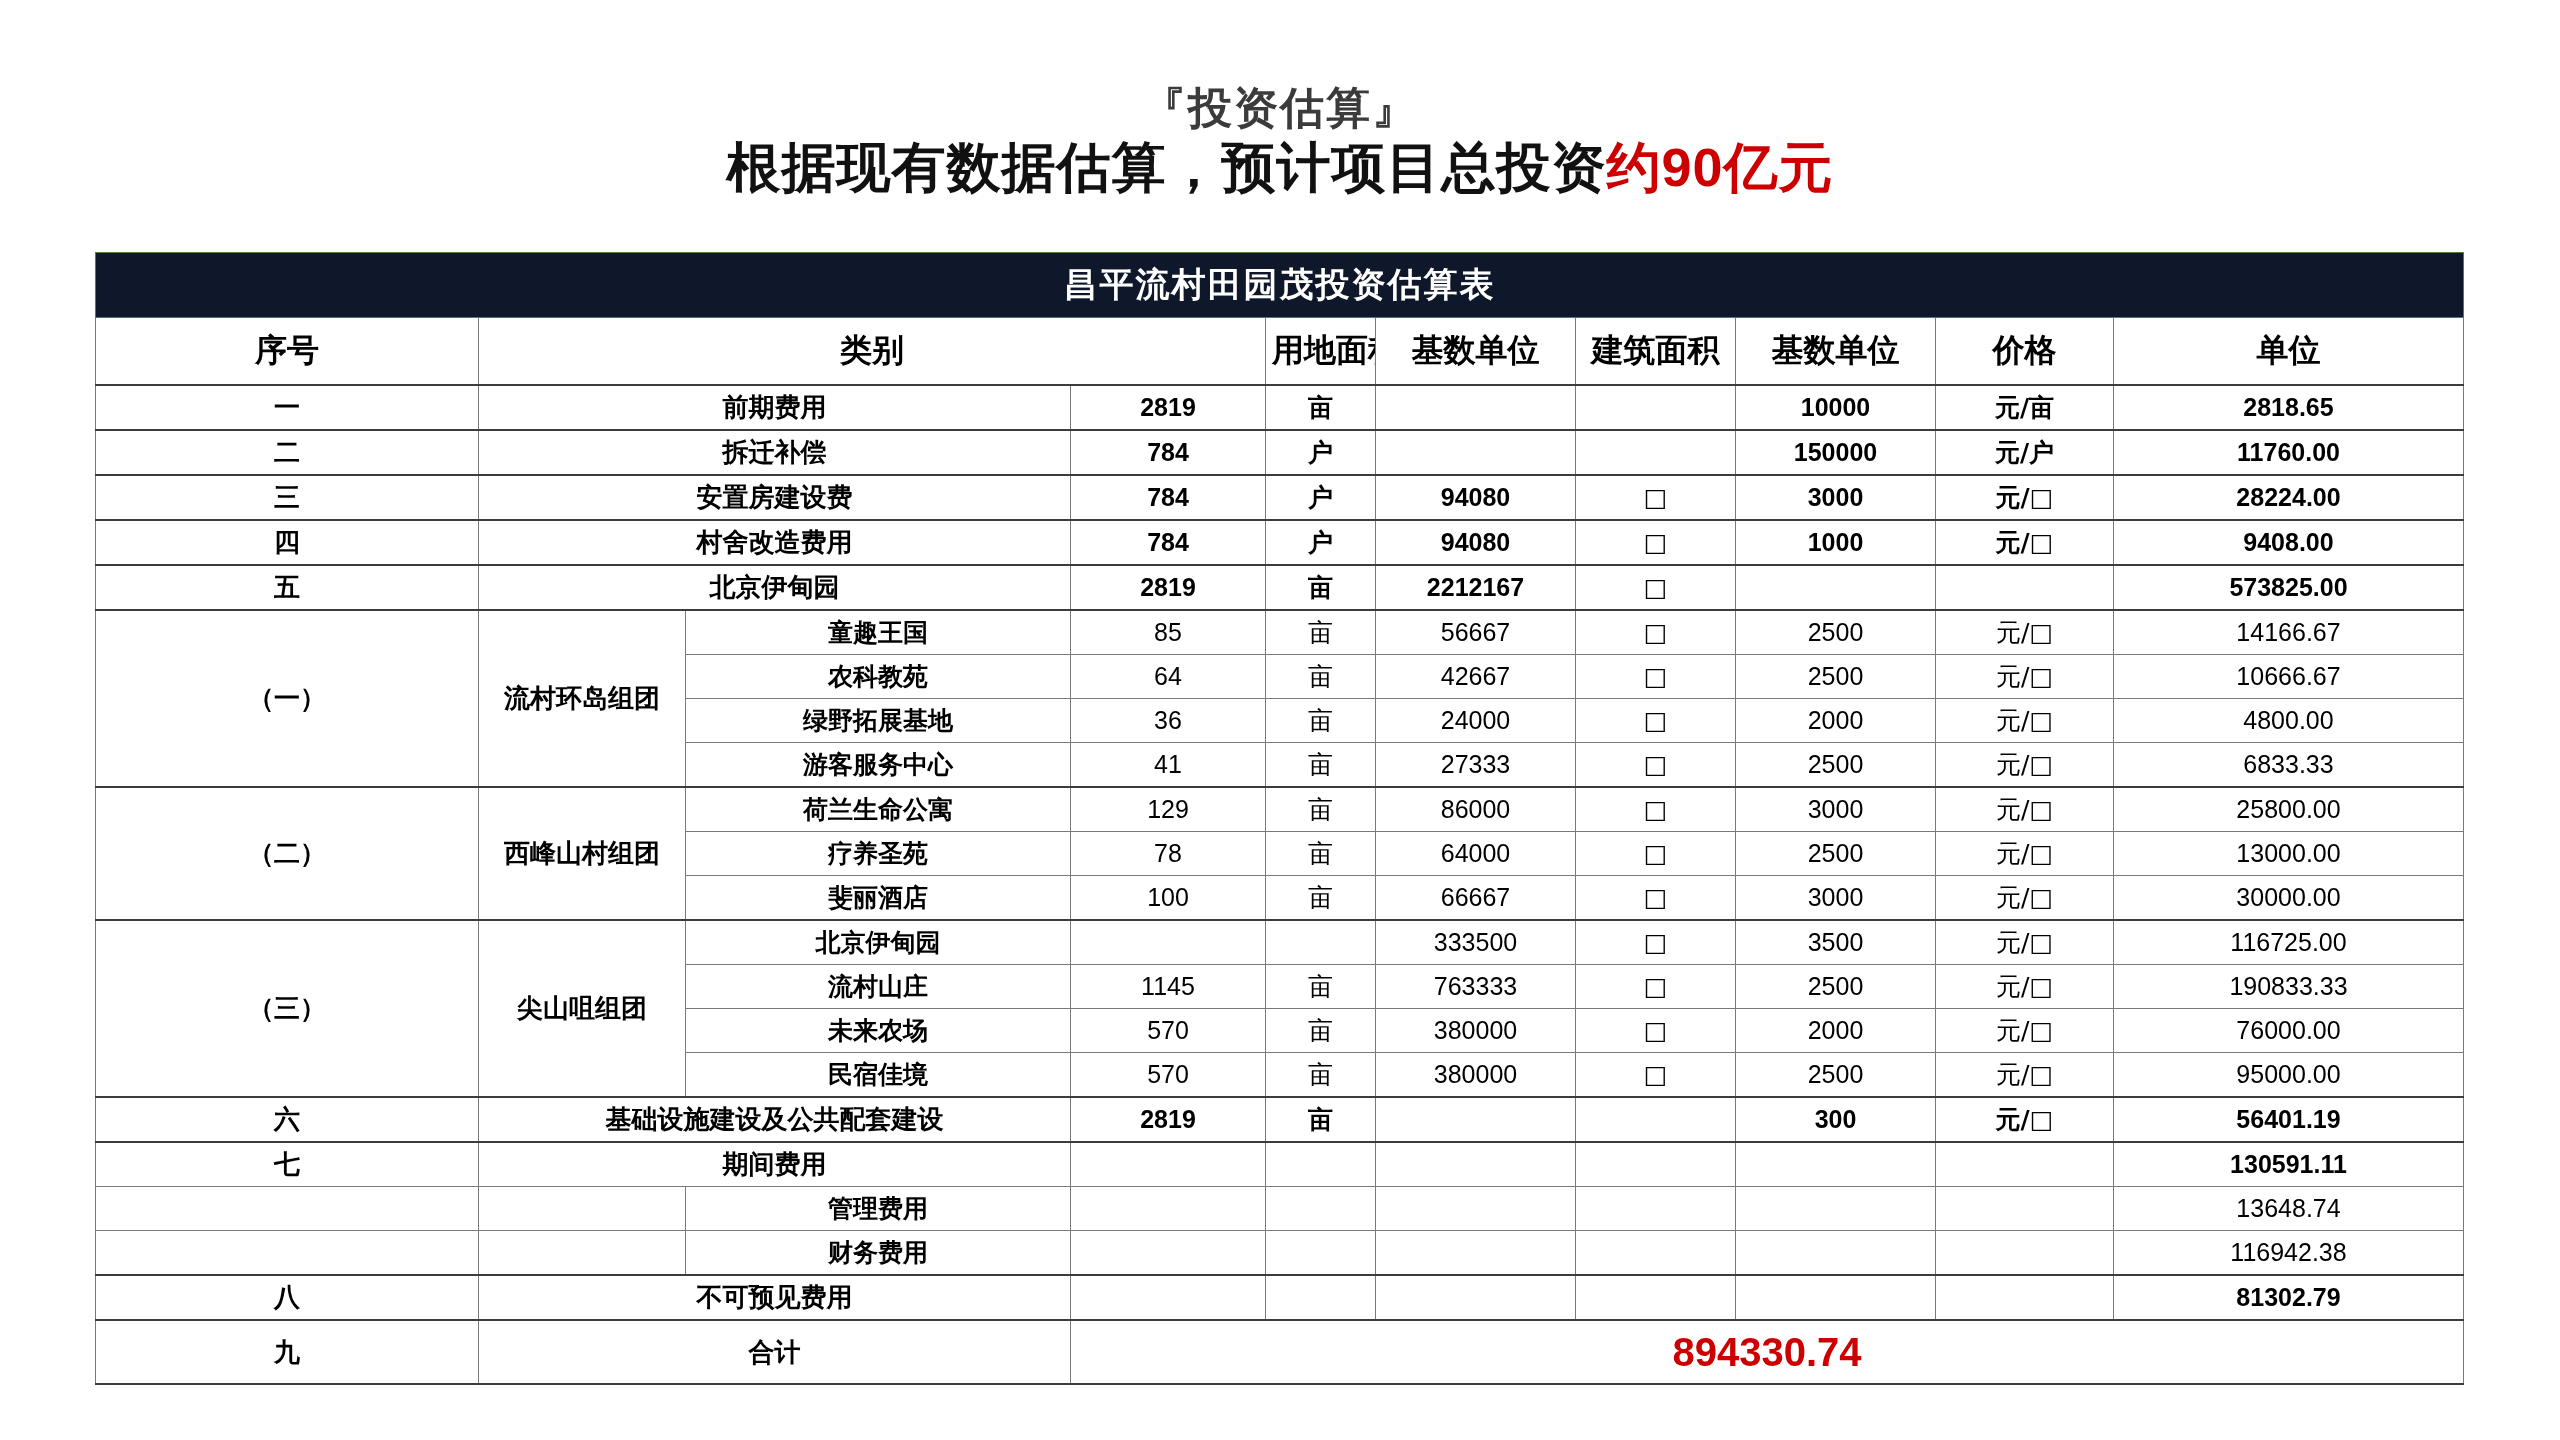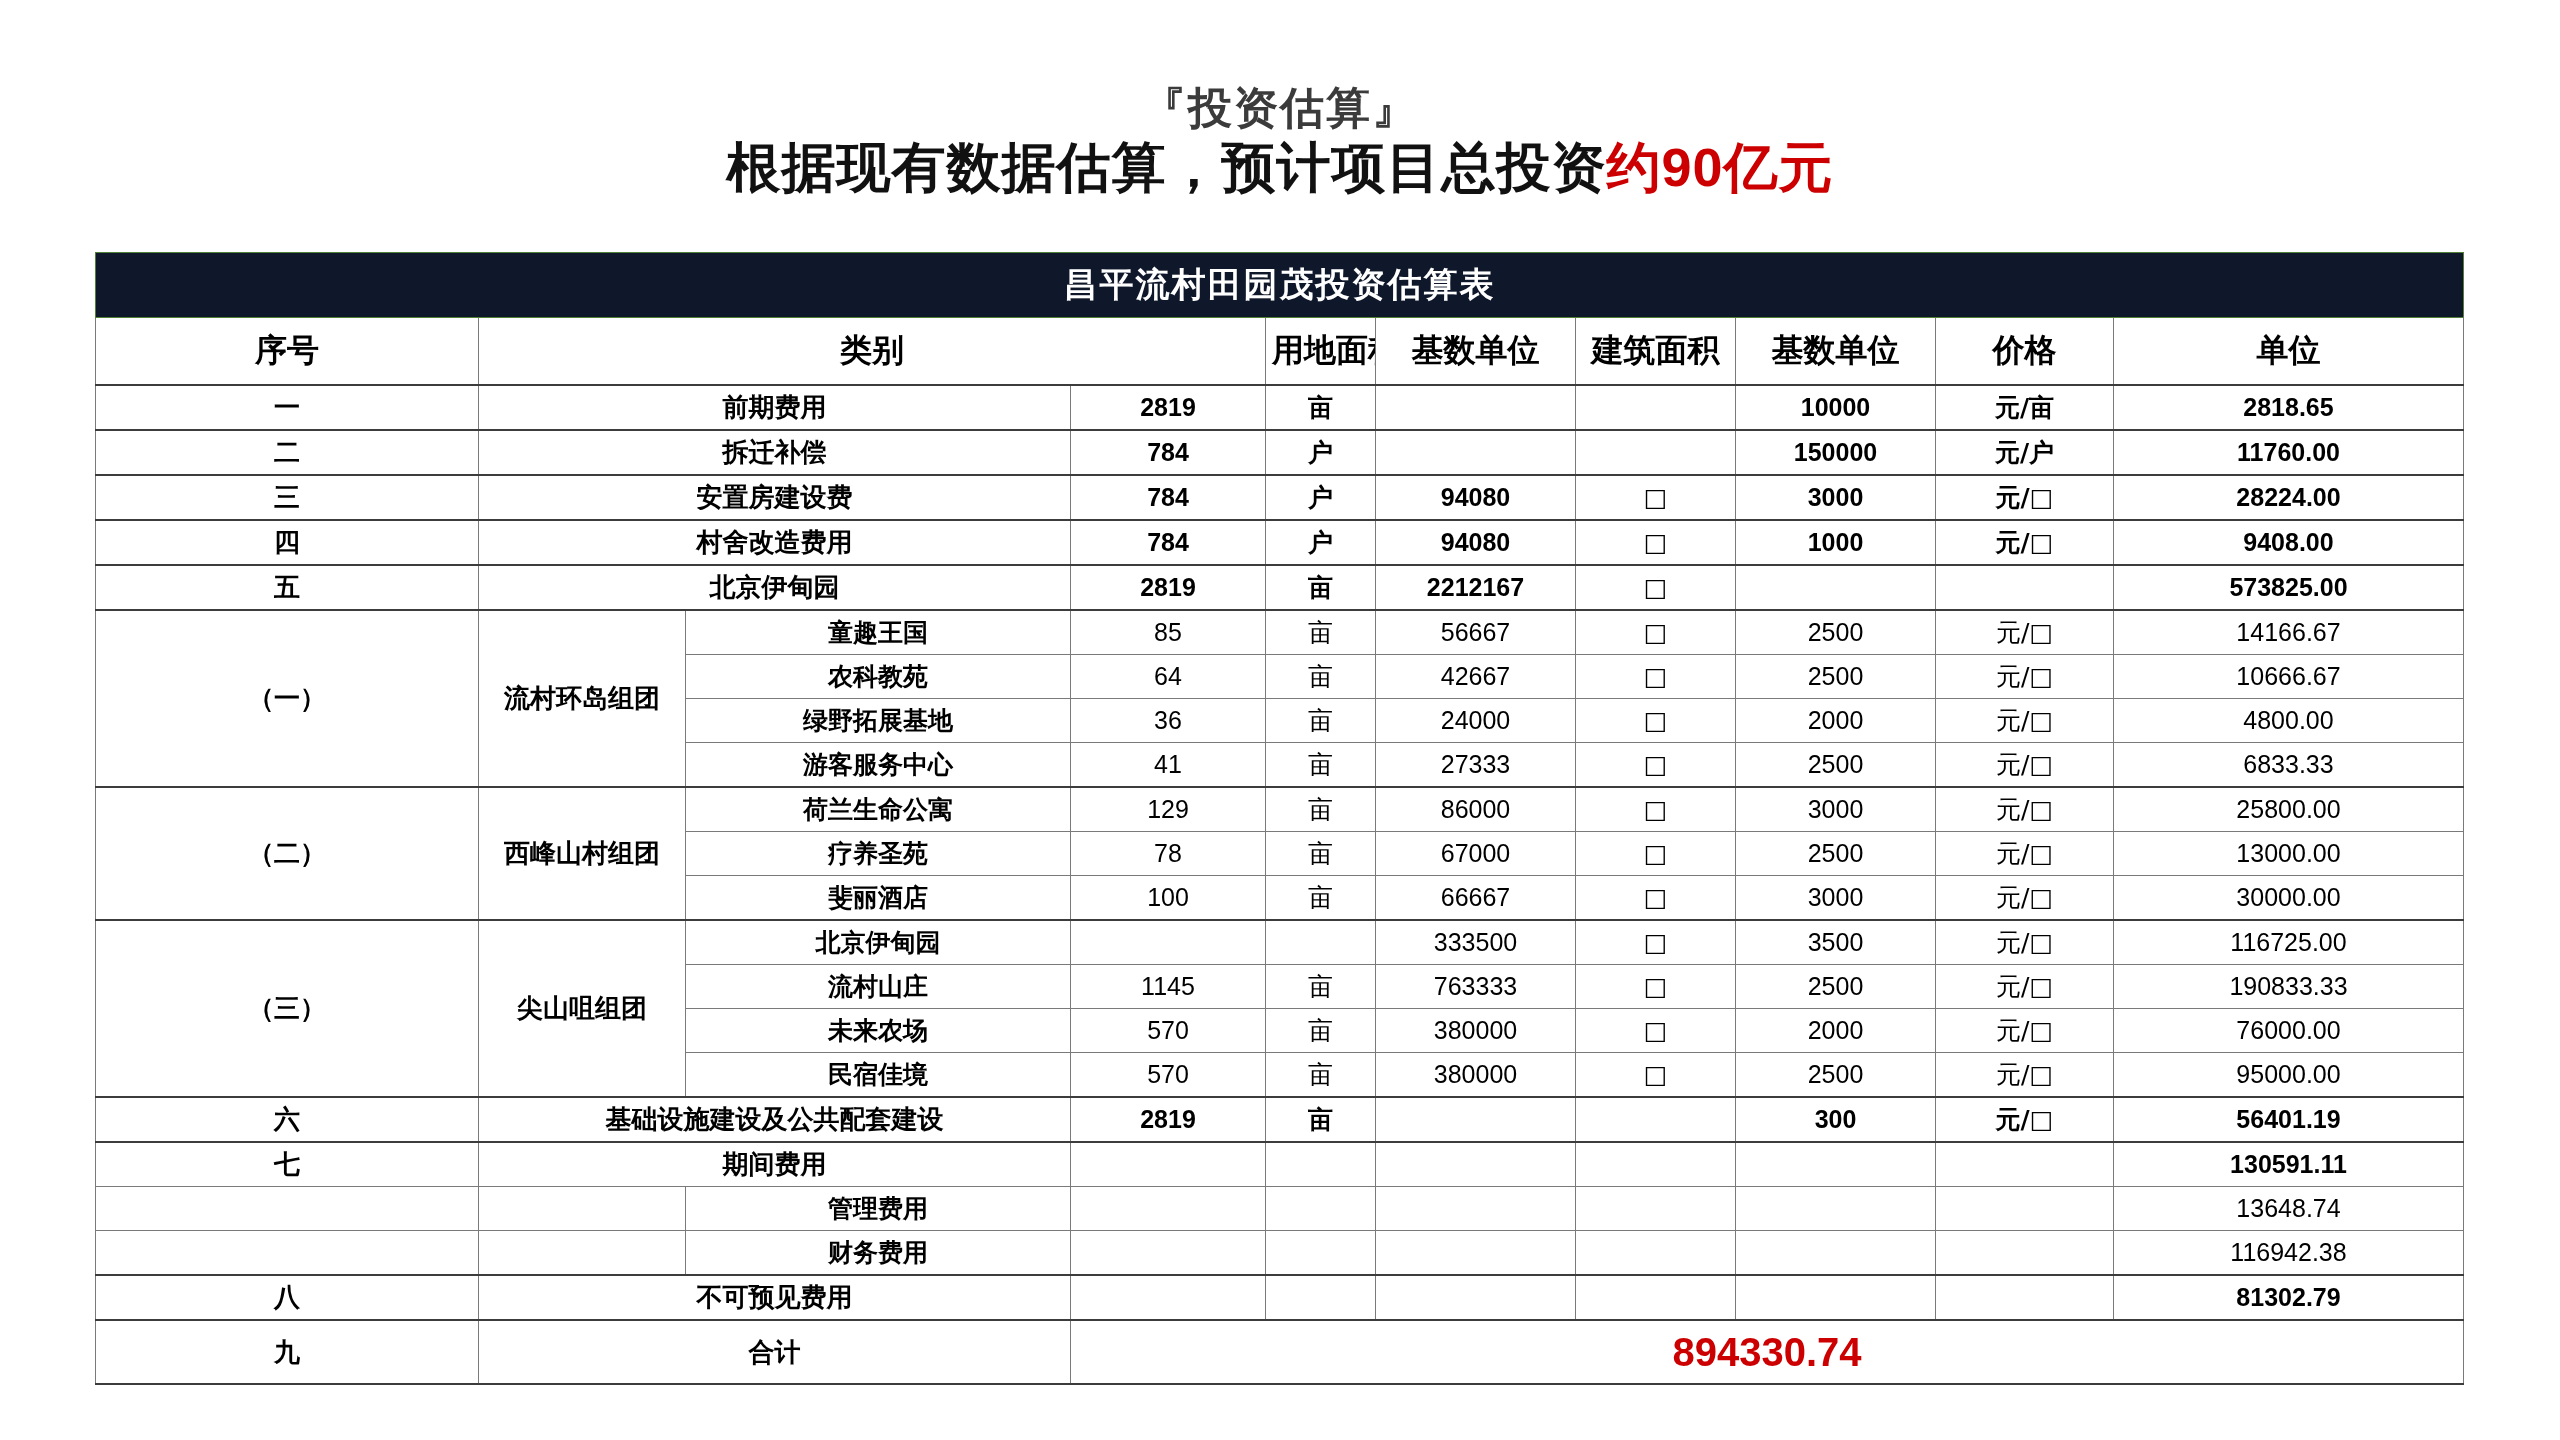--- a/index.html
+++ b/index.html
@@ -236,21 +236,21 @@
             <td class=" b-strong">86000</td>
             <td class=" b-strong tofu">□</td>
             <td class=" b-strong">3000</td>
             <td class=" b-strong tofu">元/□</td>
             <td class=" b-strong">25800.00</td>
           </tr>
           <tr class="r-normal">
             <td class="sub-name">疗养圣苑</td>
             <td class="">78</td>
             <td class="">亩</td>
-            <td class="">67000</td>
+            <td class="">64000</td>
             <td class=" tofu">□</td>
             <td class="">2500</td>
             <td class=" tofu">元/□</td>
             <td class="">13000.00</td>
           </tr>
           <tr class="r-normal">
             <td class="sub-name">斐丽酒店</td>
             <td class="">100</td>
             <td class="">亩</td>
             <td class="">66667</td>

